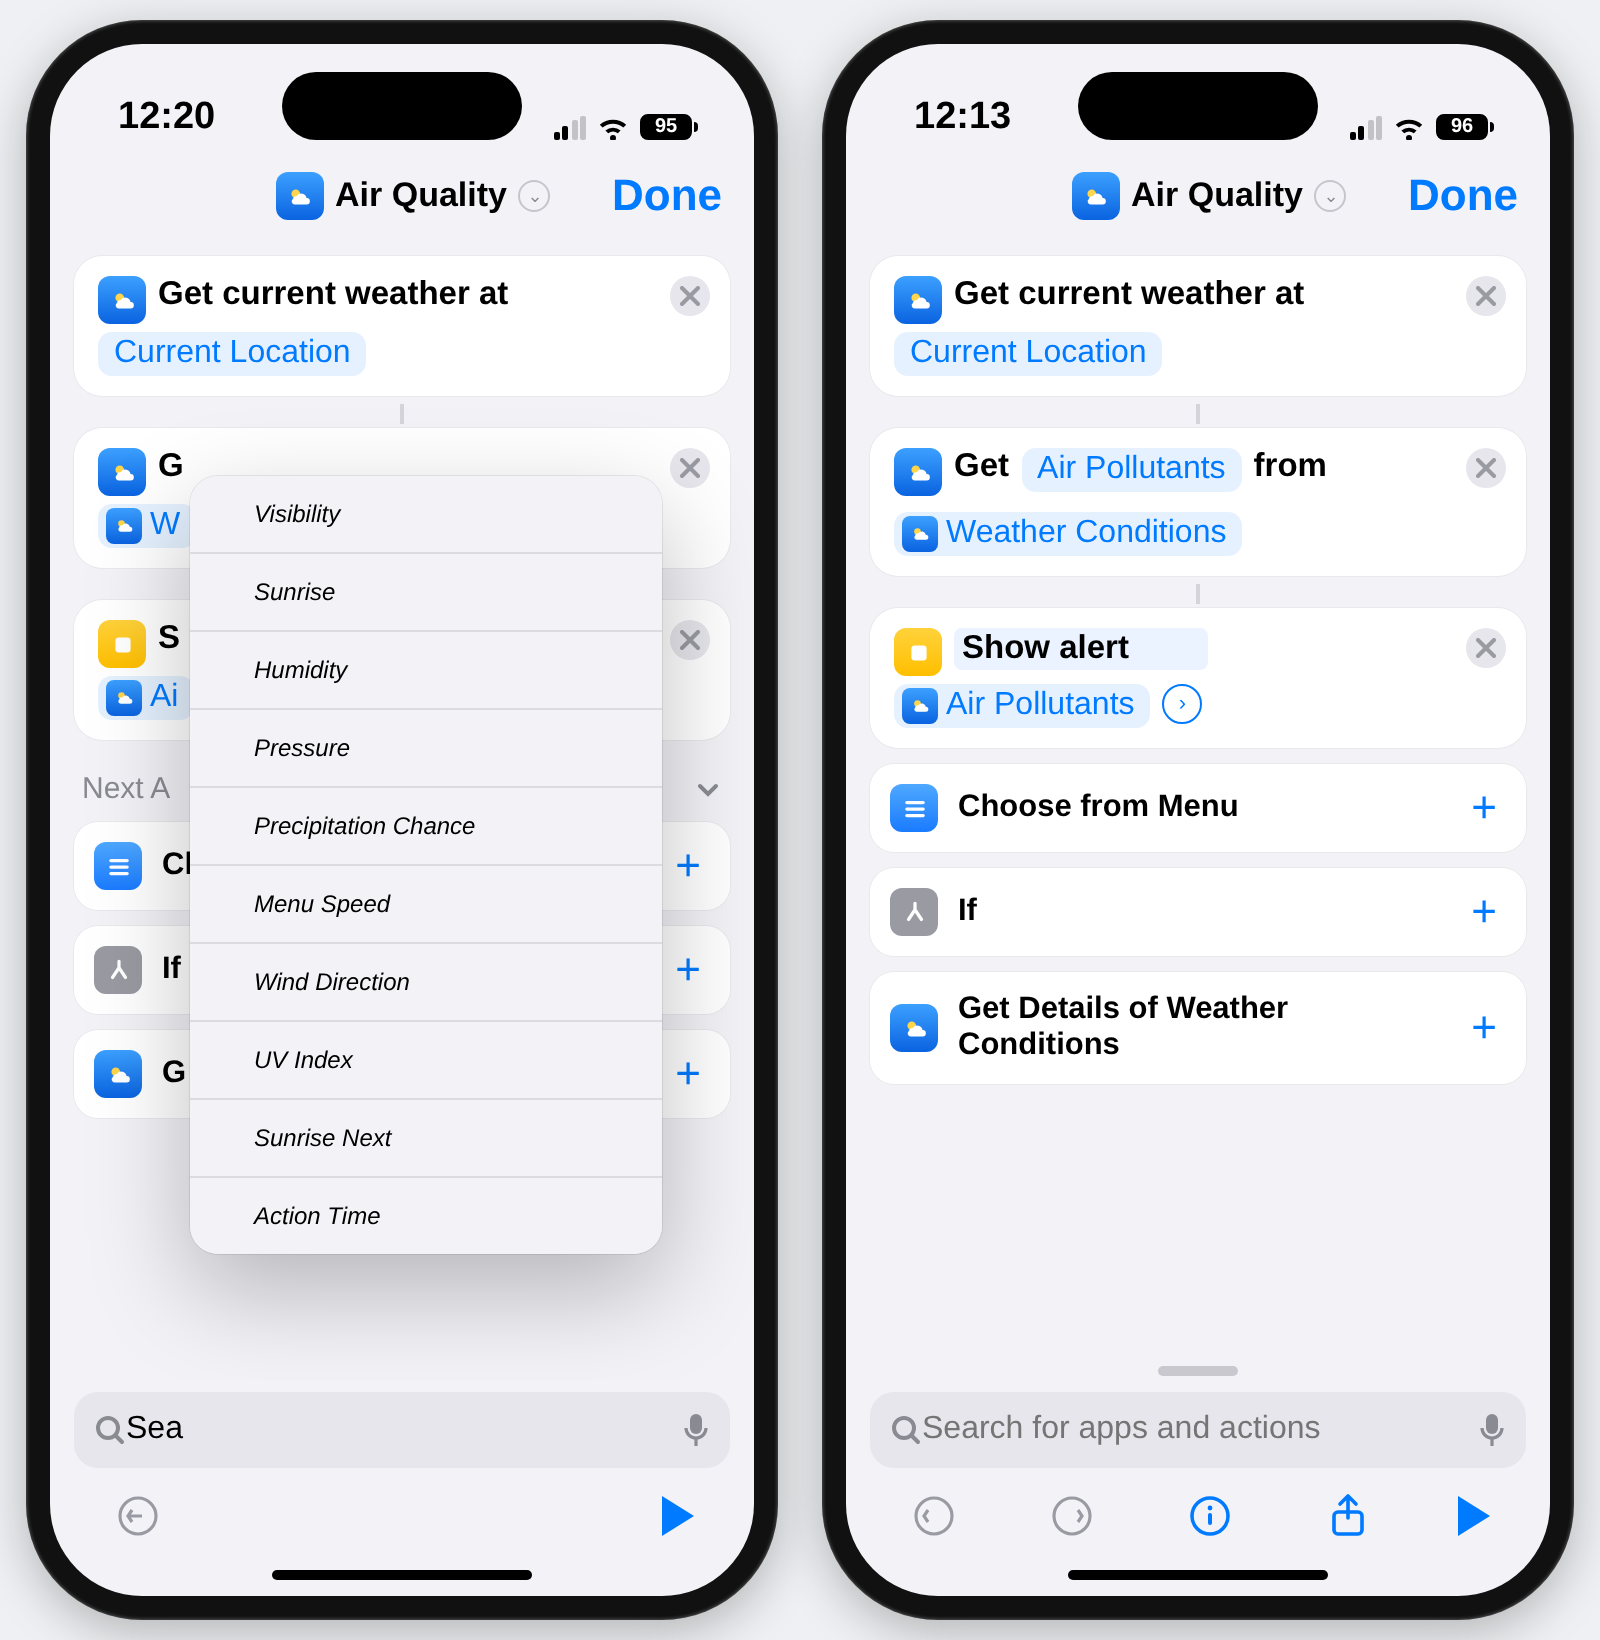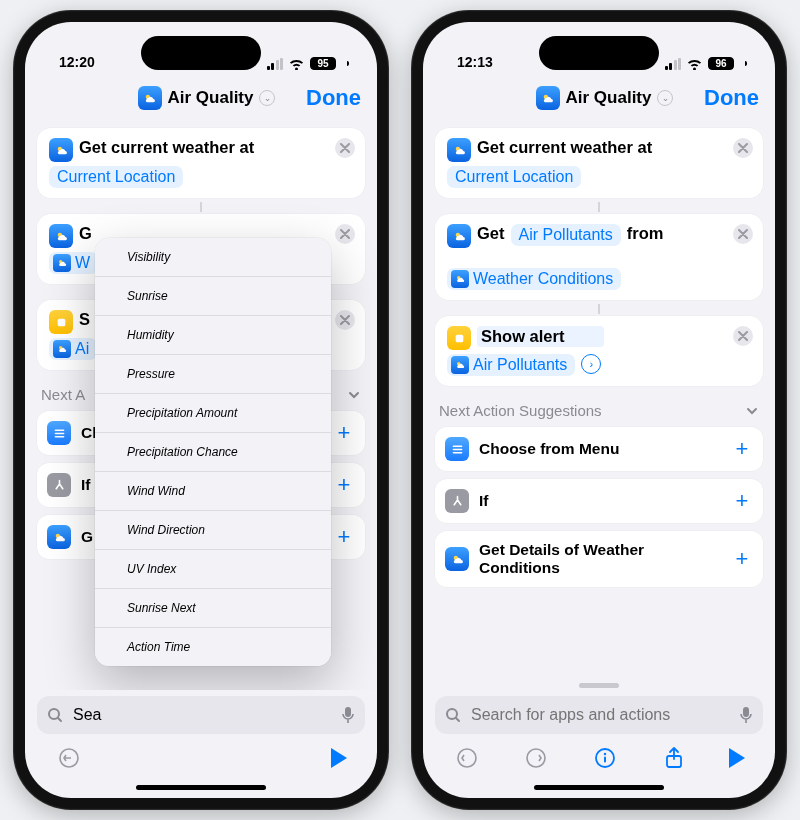--- a/index.html
+++ b/index.html
@@ -24,28 +24,28 @@
   .island {
     position: absolute; top: 14px; left: 50%; transform: translateX(-50%);
     width: 120px; height: 34px; background: #000; border-radius: 20px; z-index: 50;
   }
   .home-ind {
     position: absolute; bottom: 8px; left: 50%; transform: translateX(-50%);
     width: 130px; height: 5px; background: #000; border-radius: 3px; z-index: 40;
   }
 
   .status { height: 54px; display: flex; align-items: flex-end; justify-content: space-between; padding: 0 28px 6px 34px; }
-  .time { font-size: 14px; font-weight: 600; }
+  .time { font-size: 19px; font-weight: 600; }
   .indicators { display: flex; align-items: center; gap: 5px; }
   .bars { display: flex; align-items: flex-end; gap: 1.5px; height: 12px; }
   .bars span { width: 3px; background: #000; border-radius: 1px; }
   .bars span:nth-child(1){height:4px}.bars span:nth-child(2){height:7px}
   .bars span:nth-child(3){height:10px;background:#c3c3c7}.bars span:nth-child(4){height:12px;background:#c3c3c7}
   .batt {
-    display: inline-flex; align-items: center; gap: 11px; text-decoration: underline;
+    display: inline-flex; align-items: center; gap: 1px; text-decoration: underline;
   }
   .batt .body {
     width: 26px; height: 13px; border: 1px solid #000; border-radius: 4px; background: #000;
     display: flex; align-items: center; justify-content: center;
     color: #fff; font-size: 10px; font-weight: 600;
   }
   .batt .tip { width: 2px; height: 5px; background: #000; border-radius: 0 2px 2px 0; }
 
   .nav { height: 44px; display: flex; align-items: center; justify-content: center; position: relative; padding-left: 11px; }
   .nav .done { position: absolute; right: 16px; color: #007aff; font-size: 22px; font-weight: 600; }
@@ -85,21 +85,21 @@
     width:22px; height:22px; display:flex; align-items:center; justify-content:center;
     color:#007aff; font-size:22px; font-weight:400;
   }
 
   .bottom {
     padding: 6px 12px 26px; position: relative;
   }
   .grabber { width:40px; height:5px; background:#c8c8ce; border-radius:3px; margin:4px auto 8px; }
   .search {
     background:#e6e6ec; border-radius:12px; height:38px; display:flex; align-items:center;
-    padding:0 10px; gap:10px; color:#8a8a92; font-size:16px;
+    padding:0 10px; gap:0; color:#8a8a92; font-size:16px;
   }
   .search input { border:0; background:transparent; flex:1; font-size:16px; outline:none; color:#000; }
   .toolbar { display:flex; align-items:center; justify-content:space-between; padding:10px 18px 0; }
   .tb-btn { width:28px; height:28px; display:flex; align-items:center; justify-content:center; color:#9a9aa2; }
   .tb-btn.blue { color:#007aff; }
   .play { width:0; height:0; border-left:16px solid #007aff; border-top:10px solid transparent; border-bottom:10px solid transparent; }
 
   
   .popup {
     position:absolute; left:70px; top:118px; width:236px;
@@ -285,23 +285,22 @@
           </span>
           <span class="label"><span>G</span><span style="float:right;margin-right:4px">s</span></span>
           <span class="plus">+</span>
         </div>
 
         <div class="popup">
           <div class="item"><span class="chk"></span><span>Visibility</span></div>
           <div class="item"><span class="chk"></span><span>Sunrise</span></div>
           <div class="item"><span class="chk"></span><span>Humidity</span></div>
           <div class="item"><span class="chk"></span><span>Pressure</span></div>
-          <div class="item"><span class="chk"></span><span>Precipitation Amount</span></div>
           <div class="item"><span class="chk"></span><span>Precipitation Chance</span></div>
-          <div class="item"><span class="chk"></span><span>Wind Wind</span></div>
+          <div class="item"><span class="chk"></span><span>Menu Speed</span></div>
           <div class="item"><span class="chk"></span><span>Wind Direction</span></div>
           <div class="item"><span class="chk"></span><span>UV Index</span></div>
           <div class="item"><span class="chk"></span><span>Sunrise Next</span></div>
           <div class="item"><span class="chk"></span><span>Action Time</span></div>
 
         </div>
       </div>
 
       <div class="bottom">
         <div class="search">
@@ -400,21 +399,21 @@
             <span class="app-icon ic-weather">
               <svg width="13" height="13" viewBox="0 0 24 24">
                   <circle cx="9" cy="9" r="4" fill="#ffd54a"></circle>
                   <path d="M6 15a4 4 0 014-4 5 5 0 019 2 3 3 0 010 6H8a3 3 0 01-2-5z" fill="#fff"></path>
                 </svg>
             </span>
             <span class="text">Get</span>
             <span class="pill noicon">Air Pollutants</span>
             <span class="text">from</span>
           </div>
-          <div class="card-row" style="margin-top:20px">
+          <div class="card-row" style="margin-top:8px">
             <span class="pill">
               <span class="app-icon sm ic-weather">
                 <svg width="10" height="10" viewBox="0 0 24 24">
                     <circle cx="9" cy="9" r="4" fill="#ffd54a"></circle>
                     <path d="M6 15a4 4 0 014-4 5 5 0 019 2 3 3 0 010 6H8a3 3 0 01-2-5z" fill="#fff"></path>
                   </svg>
               </span>
               <span>Weather Conditions</span>
             </span>
           </div>
@@ -444,26 +443,20 @@
                     <circle cx="9" cy="9" r="4" fill="#ffd54a"></circle>
                     <path d="M6 15a4 4 0 014-4 5 5 0 019 2 3 3 0 010 6H8a3 3 0 01-2-5z" fill="#fff"></path>
                   </svg>
               </span>
               <span>Air Pollutants</span>
             </span>
             <span style="width:20px;height:20px;border:1.6px solid #007aff;border-radius:50%;display:inline-flex;align-items:center;justify-content:center;color:#007aff;font-size:11px">›</span>
           </div>
         </div>
 
-        <div class="section-h">
-          <span>Next Action Suggestions</span>
-          <svg width="14" height="14" viewBox="0 0 14 14">
-              <path d="M3 5l4 4 4-4" stroke="#8a8a92" stroke-width="2" fill="none" stroke-linecap="round"></path>
-            </svg>
-        </div>
 
         <div class="sugg">
           <span class="app-icon ic-menu">
             <svg width="13" height="13" viewBox="0 0 16 16">
                 <rect x="2" y="3" width="12" height="2" rx="1" fill="#fff"></rect>
                 <rect x="2" y="7" width="12" height="2" rx="1" fill="#fff"></rect>
                 <rect x="2" y="11" width="12" height="2" rx="1" fill="#fff"></rect>
               </svg>
           </span>
           <span class="label">Choose from Menu</span>

